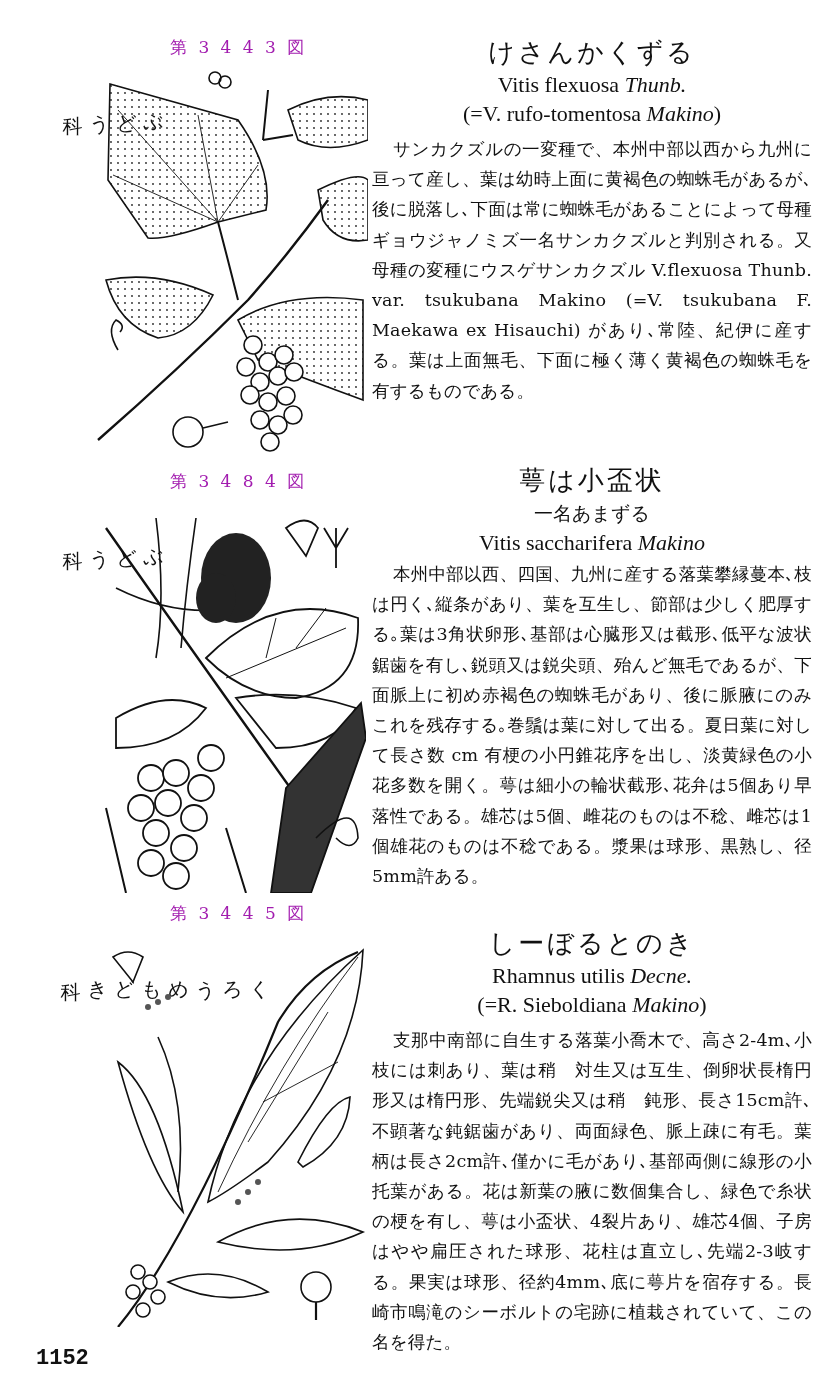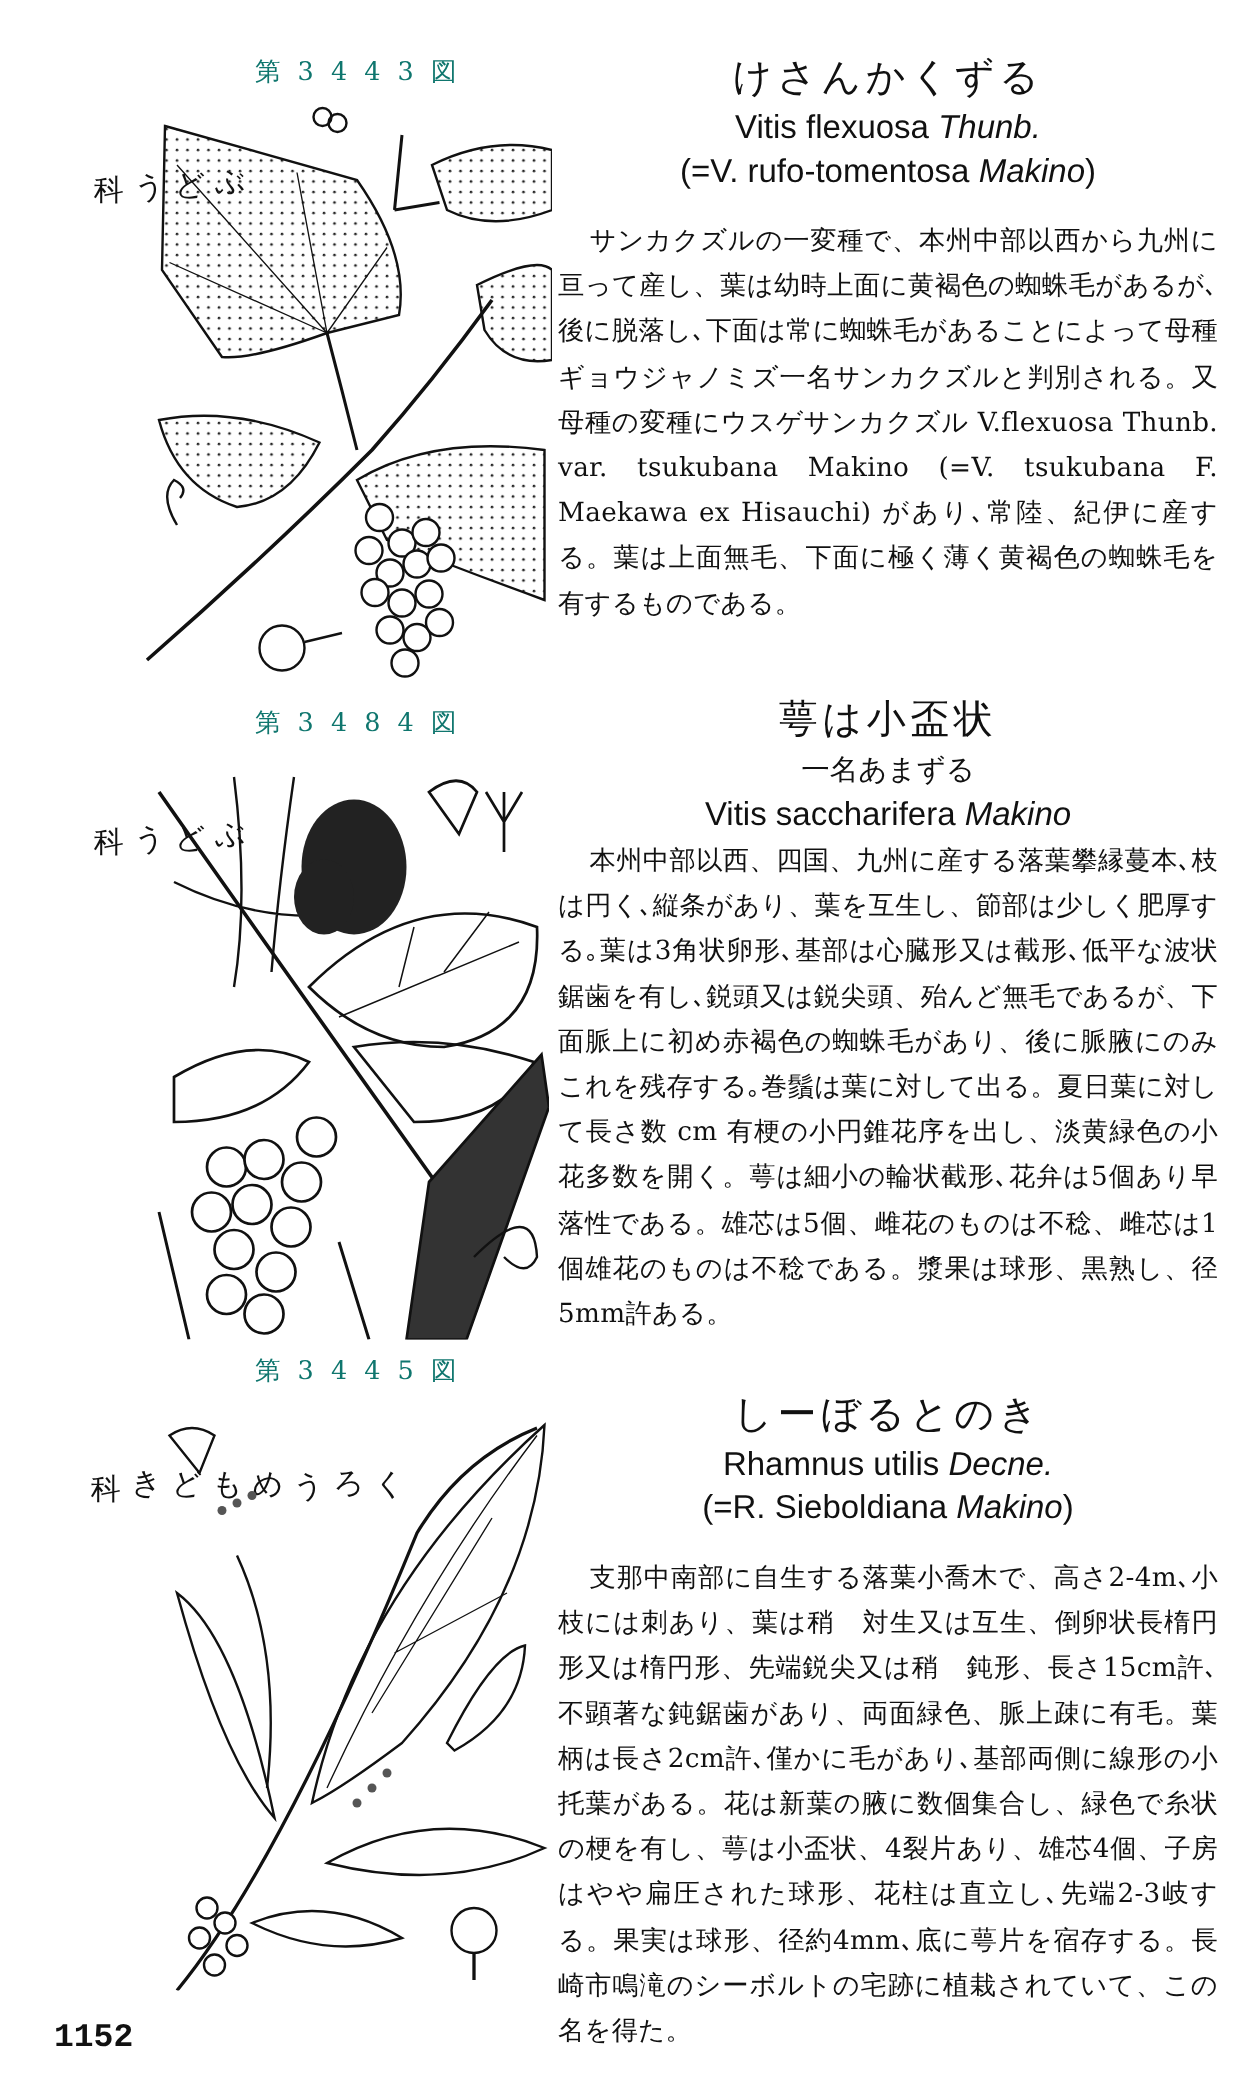--- a/index.html
+++ b/index.html
@@ -4,39 +4,39 @@
 <style>
   html, body { margin: 0; padding: 0; background: #ffffff; }
   body {
     width: 840px; height: 1400px; position: relative; overflow: hidden;
     font-family: "DejaVu Serif", "Liberation Serif", serif;
     color: #111;
   }
   .entry { position: absolute; left: 0; width: 840px; }
   .fig-label {
     position: absolute; font-size: 17px; letter-spacing: 3px;
-    font-family: "DejaVu Serif", serif; color: #0f766e;
+    font-family: "DejaVu Serif", serif; color: #a21caf;
   }
   .family {
     position: absolute; writing-mode: vertical-rl; font-size: 20px;
     letter-spacing: 4px; font-family: "DejaVu Serif", serif; color: #111;
   }
   .illus { position: absolute; }
   .illus svg { width: 100%; height: 100%; display: block; }
   .textcol { position: absolute; left: 372px; width: 440px; }
   .jp-name {
     text-align: center; font-family: "DejaVu Sans", sans-serif;
     font-weight: normal; font-size: 26px; letter-spacing: 3px; margin: 0; line-height: 36px;
   }
   .alias { text-align: center; font-size: 19px; line-height: 30px; }
-  .sci { text-align: center; font-family: Liberation Sans, sans-serif; font-size: 22px; line-height: 29px; }
+  .sci { text-align: center; font-family: Liberation Serif, serif; font-size: 22px; line-height: 29px; }
   .sci i { font-style: italic; }
   .body-text {
     font-size: 17.5px; line-height: 30.2px; text-align: justify;
-    font-family: "DejaVu Serif", serif; margin-top: 18px; letter-spacing: 0.2px;
+    font-family: "DejaVu Serif", serif; margin-top: 6px; letter-spacing: 0.2px;
   }
   .body-text p { margin: 0; text-indent: 1.2em; }
   .page-num {
     position: absolute; left: 36px; top: 1346px; font-weight: bold;
     font-size: 22px; font-family: Liberation Mono, monospace;
   }
 </style>
 </head>
 <body>
 

